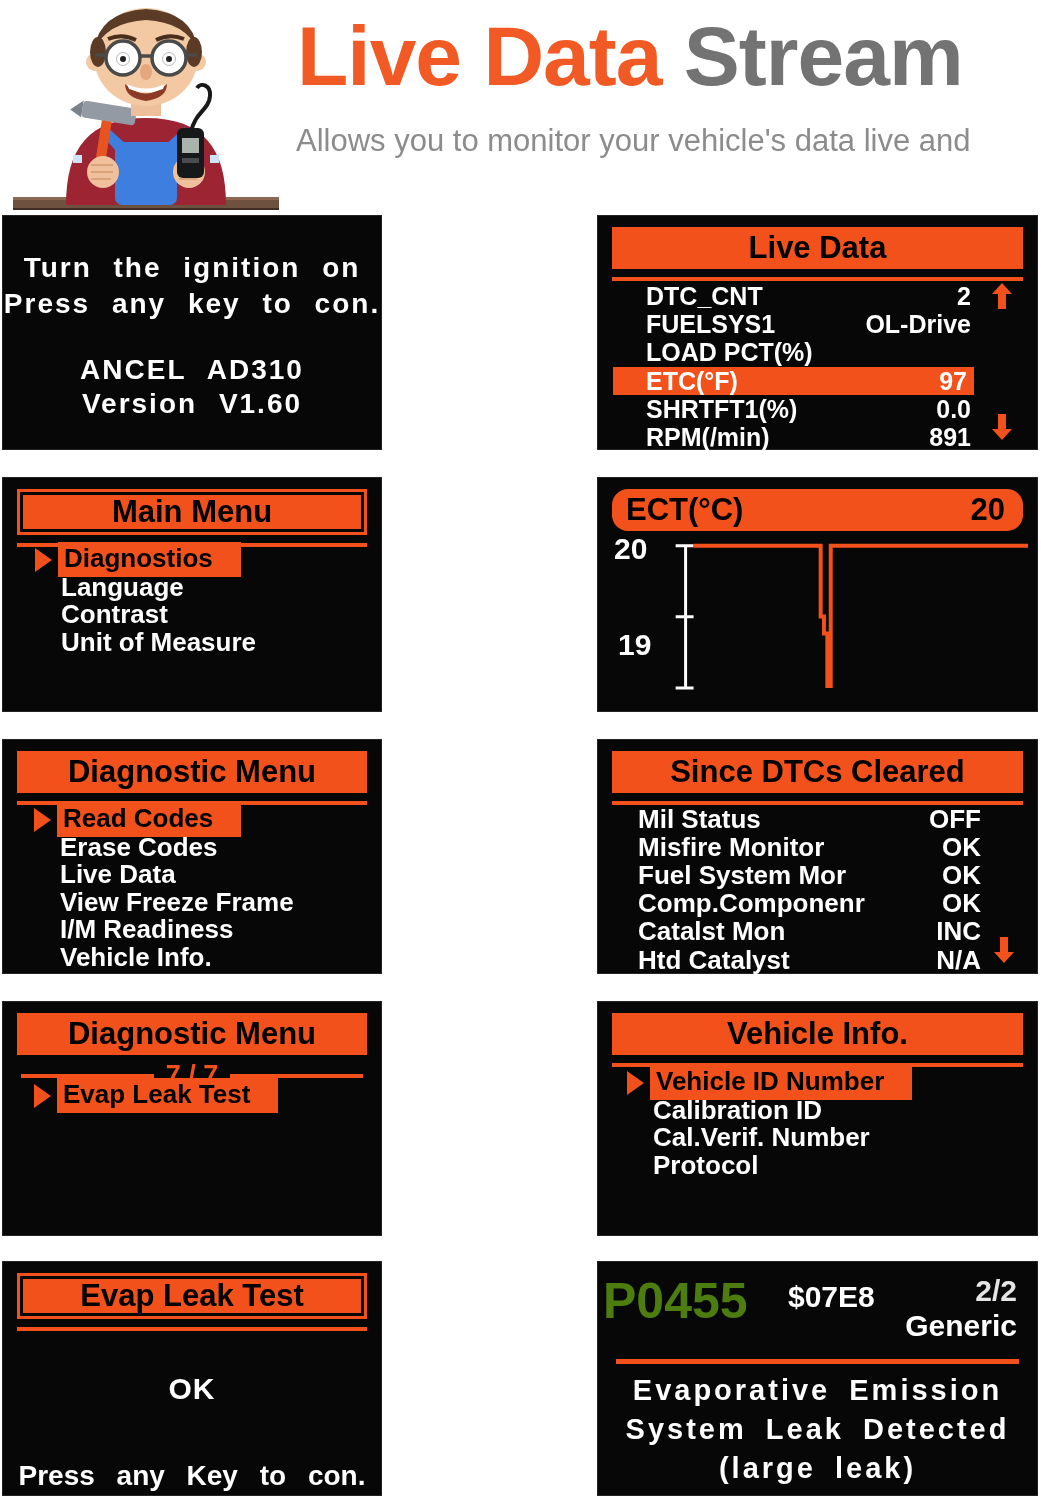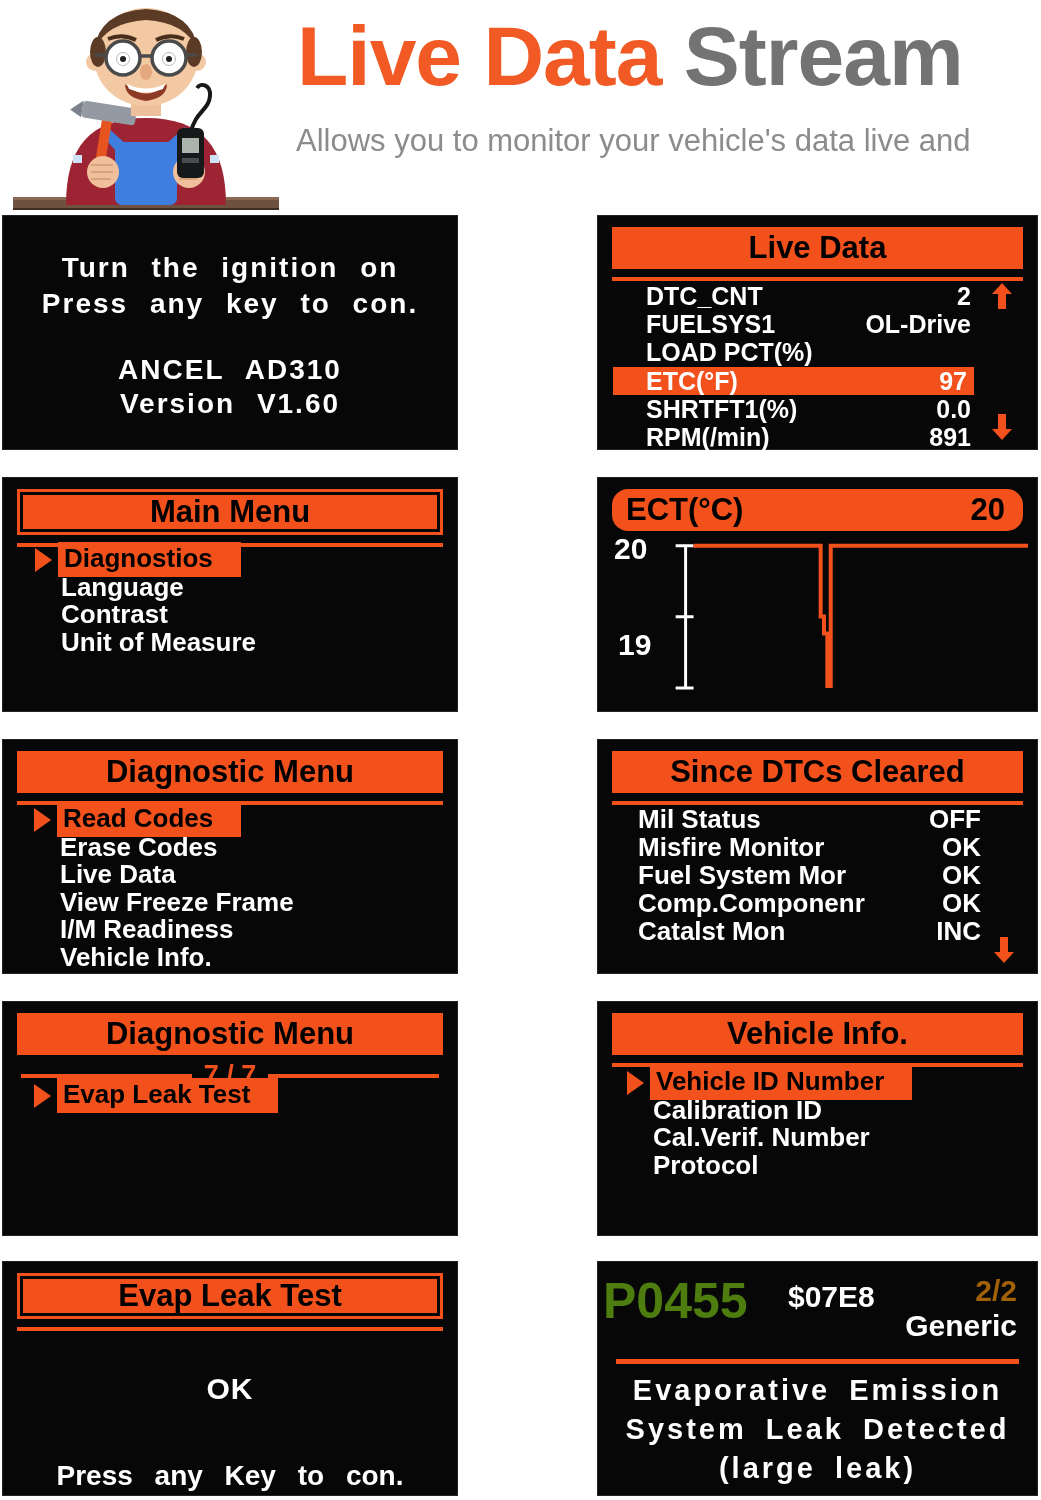--- a/index.html
+++ b/index.html
@@ -13,21 +13,21 @@
   
   .mascot{position:absolute;left:10px;top:0;width:272px;height:215px;}
   .title{position:absolute;left:297px;top:14px;font-size:84px;font-weight:bold;
          letter-spacing:-1px;white-space:nowrap;line-height:1;}
   .title .t1{color:#f15a24;} .title .t2{color:#737373;margin-top:8px;}
   .subtitle{position:absolute;left:296px;top:122px;width:745px;color:#8c8c8c;
             font-size:31px;line-height:37px;}
 
   
   .panel{position:absolute;background:#070707;border:1px solid #242424;box-sizing:border-box;height:235px;}
-  .col-l{left:2px;width:456px;} .col-r{left:597px;width:441px;}
+  .col-l{left:2px;width:380px;} .col-r{left:597px;width:441px;}
   .r1{top:215px;} .r2{top:477px;} .r3{top:739px;} .r4{top:1001px;} .r5{top:1261px;}
 
   .hdr{margin:11px 14px 0;height:42px;background:var(--acc);color:#000;
        display:flex;align-items:center;justify-content:center;
        font-size:31px;font-weight:bold;}
   .hdr.framed{box-shadow:inset 0 0 0 3px var(--acc), inset 0 0 0 6px #070707;height:46px;}
   .hdr.spread{justify-content:space-between;padding:0 18px 0 14px;border-radius:16px;}
   .rule{margin:8px 14px 0;height:4px;background:var(--acc);}
 
   
@@ -65,21 +65,21 @@
 
   
   .okline{position:absolute;left:0;right:0;top:110px;text-align:center;color:#fff;
           font-size:30px;font-weight:bold;letter-spacing:1px;}
   .pressline{position:absolute;left:0;right:0;top:198px;text-align:center;color:#fff;
              font-size:28px;font-weight:bold;word-spacing:14px;}
 
   
   .code{position:absolute;left:5px;top:10px;color:#4d7c0f;font-size:50px;font-weight:bold;}
   .module{position:absolute;left:190px;top:18px;color:#fff;font-size:30px;font-weight:bold;}
-  .dindex{position:absolute;right:20px;top:12px;color:#a16207;font-size:30px;font-weight:bold;}
+  .dindex{position:absolute;right:20px;top:12px;color:#e5e5e5;font-size:30px;font-weight:bold;}
   .dtype{position:absolute;right:20px;top:47px;color:#fff;font-size:30px;font-weight:bold;}
   .ddiv{position:absolute;left:18px;right:18px;top:97px;height:5px;background:var(--acc);}
   .dline{position:absolute;left:0;right:0;text-align:center;color:#fff;font-size:29px;
          font-weight:bold;letter-spacing:3px;word-spacing:8px;}
 </style>
 </head>
 <body>
 
 <div class="page">
 
@@ -263,20 +263,24 @@
         <span>Fuel System Mor</span>
         <span>OK</span>
       </div>
       <div class="vrow">
         <span>Comp.Componenr</span>
         <span>OK</span>
       </div>
       <div class="vrow">
         <span>Catalst Mon</span>
         <span>INC</span>
+      </div>
+      <div class="vrow">
+        <span>Htd Catalyst</span>
+        <span>N/A</span>
       </div>
     </div>
     <svg class="arr" style="right:22px;top:196px" width="22" height="28" viewBox="0 0 22 28">
       <path d="M11 27 L1 16 H7 V1 H15 V16 H21 Z" fill="#f3511c"></path>
     </svg>
   </section>
 
   <section class="panel col-l r4">
     <div class="hdr">Diagnostic Menu</div>
     <div class="pageline">

